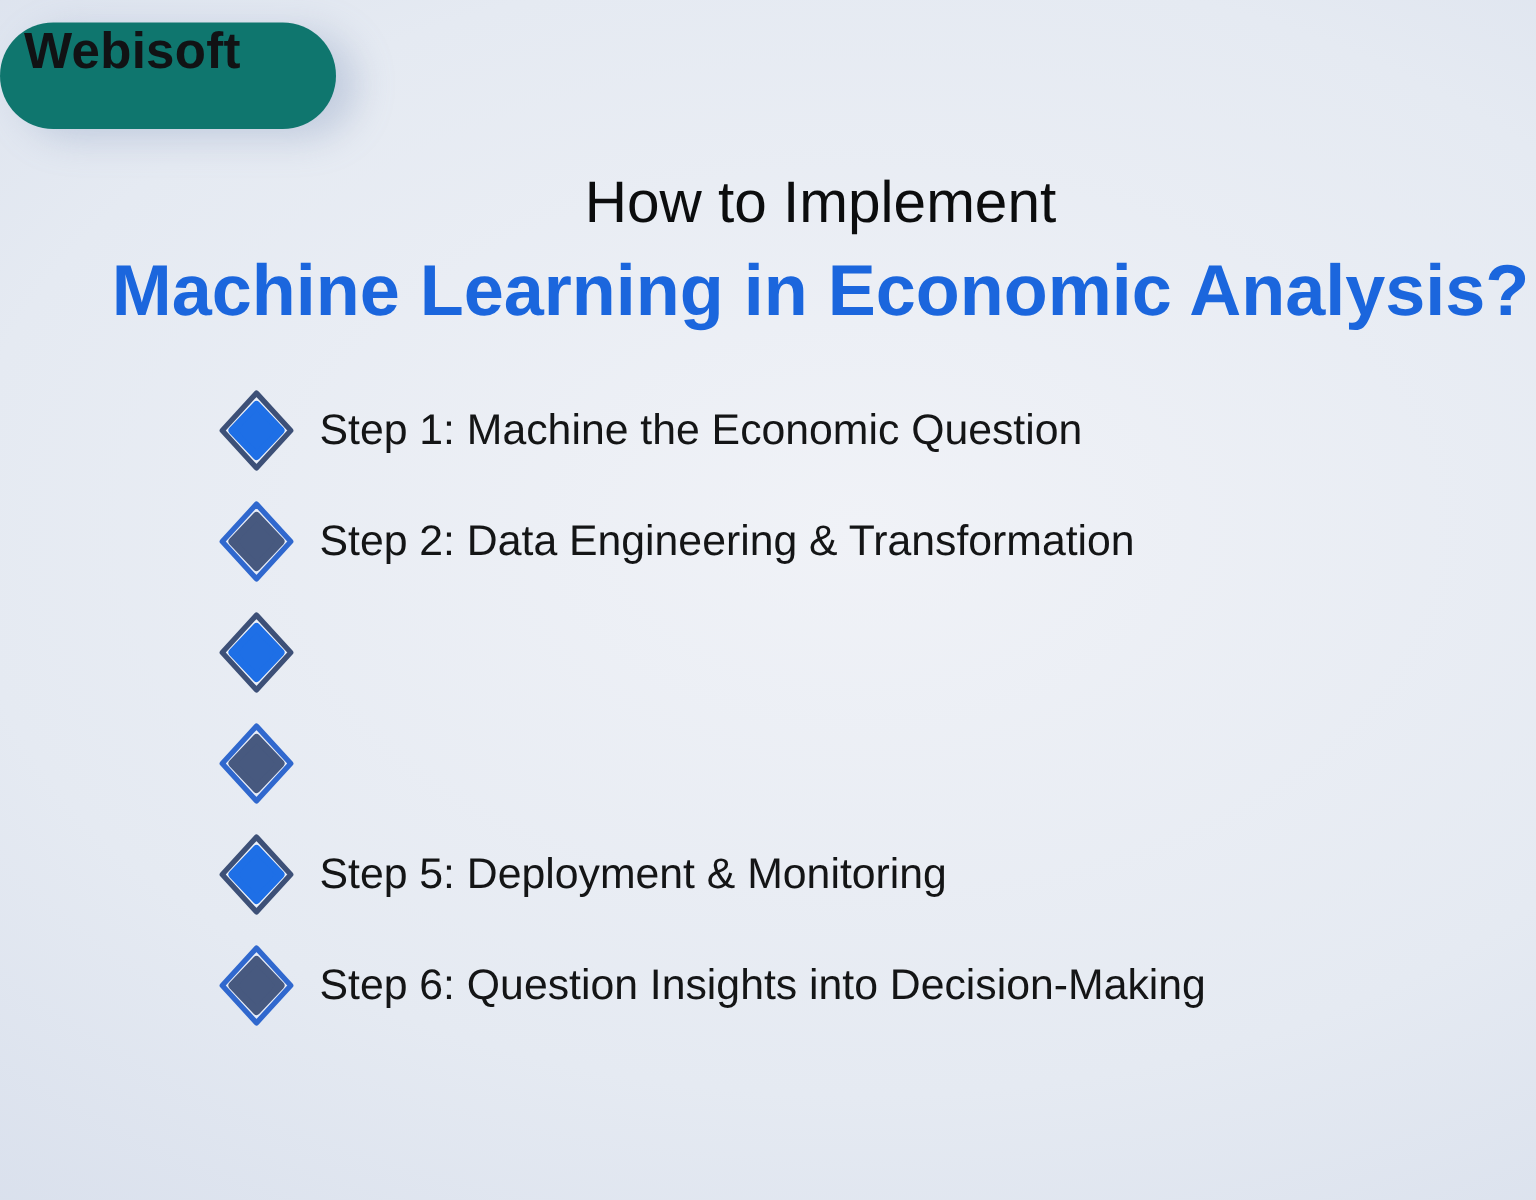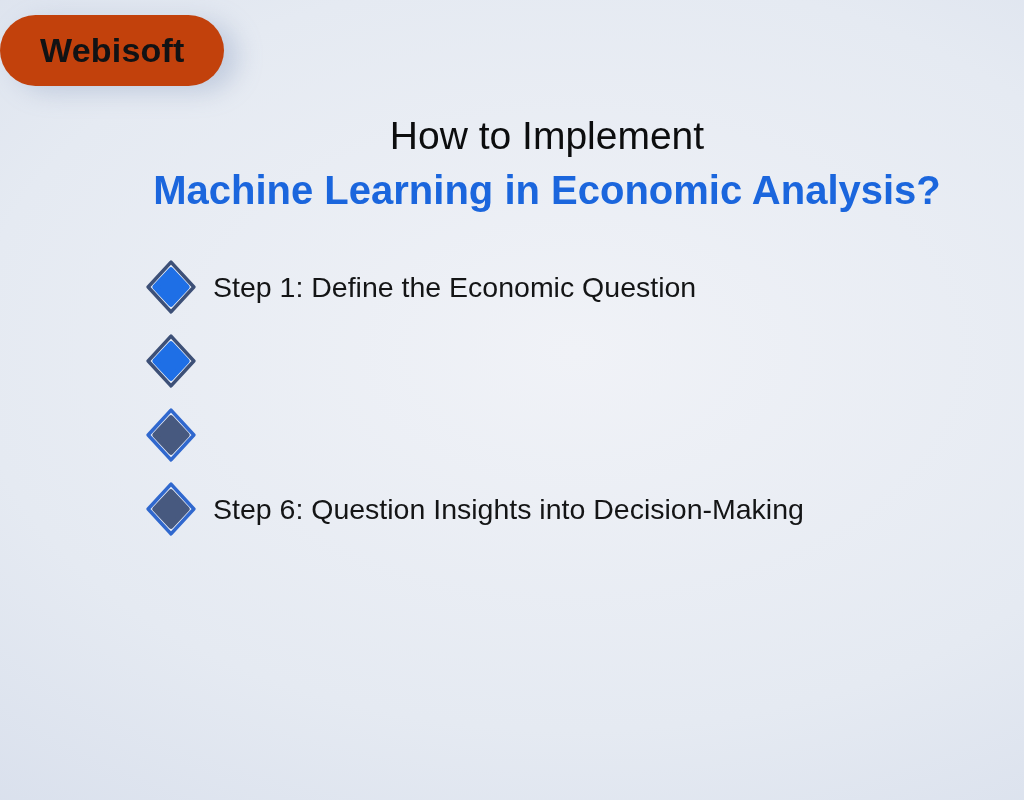--- a/index.html
+++ b/index.html
@@ -8,24 +8,24 @@
     position: relative;
     font-family: "Liberation Sans", "DejaVu Sans", sans-serif;
     background: radial-gradient(130% 105% at 56% 44%, #f0f2f7 0%, #e5eaf2 45%, #cbd4e6 100%);
   }
 
   
   .logo-badge {
     position: absolute;
     left: 0; top: 15px;
     width: 224px; height: 71px;
-    background: #c2410c;
+    background: #0f766e;
     border-radius: 36px;
-    display: flex; align-items: center;
-    padding-left: 40px;
+    display: flex; align-items: flex-start;
+    padding-left: 16px;
     box-shadow: 14px 6px 24px rgba(128, 148, 186, 0.35);
   }
   .logo-badge .logo-text {
     font-size: 34px;
     font-weight: 700;
     color: #111214;
     letter-spacing: 0.2px;
   }
 
   
@@ -36,21 +36,21 @@
     padding-left: 70px;
     text-align: center;
   }
   .title-line1 {
     font-size: 39px;
     font-weight: 400;
     color: #0c0d0e;
     line-height: 1.25;
   }
   .title-line2 {
-    font-size: 40px;
+    font-size: 48px;
     font-weight: 700;
     color: #1b66dd;
     line-height: 1.25;
     margin-top: 4px;
     text-align: center;
   }
 
   
   .steps-list {
     position: absolute;
@@ -85,38 +85,52 @@
   <div class="title-line1">How to Implement</div>
   <div class="title-line2">Machine Learning in Economic Analysis?</div>
 </div>
 
 <div class="steps-list">
   <div class="step-row blue">
     <svg class="step-icon" viewBox="0 0 48 52" width="50" height="54" aria-hidden="true">
       <path class="outer" d="M24 2 L46 26 L24 50 L2 26 Z" stroke-width="3.4" stroke-linejoin="round"></path>
       <path class="inner" d="M24 9.5 L39.5 26 L24 42.5 L8.5 26 Z" stroke-width="5" stroke-linejoin="round"></path>
     </svg>
-    <span class="step-label">Step 1: Define the Economic Question</span>
+    <span class="step-label">Step 1: Machine the Economic Question</span>
   </div>
 
+  <div class="step-row slate">
+    <svg class="step-icon" viewBox="0 0 48 52" width="50" height="54" aria-hidden="true">
+      <path class="outer" d="M24 2 L46 26 L24 50 L2 26 Z" stroke-width="3.4" stroke-linejoin="round"></path>
+      <path class="inner" d="M24 9.5 L39.5 26 L24 42.5 L8.5 26 Z" stroke-width="5" stroke-linejoin="round"></path>
+    </svg>
+    <span class="step-label">Step 2: Data Engineering &amp; Transformation</span>
+  </div>
 
   <div class="step-row blue">
     <svg class="step-icon" viewBox="0 0 48 52" width="50" height="54" aria-hidden="true">
       <path class="outer" d="M24 2 L46 26 L24 50 L2 26 Z" stroke-width="3.4" stroke-linejoin="round"></path>
       <path class="inner" d="M24 9.5 L39.5 26 L24 42.5 L8.5 26 Z" stroke-width="5" stroke-linejoin="round"></path>
     </svg>
   </div>
 
   <div class="step-row slate">
     <svg class="step-icon" viewBox="0 0 48 52" width="50" height="54" aria-hidden="true">
       <path class="outer" d="M24 2 L46 26 L24 50 L2 26 Z" stroke-width="3.4" stroke-linejoin="round"></path>
       <path class="inner" d="M24 9.5 L39.5 26 L24 42.5 L8.5 26 Z" stroke-width="5" stroke-linejoin="round"></path>
     </svg>
   </div>
 
+  <div class="step-row blue">
+    <svg class="step-icon" viewBox="0 0 48 52" width="50" height="54" aria-hidden="true">
+      <path class="outer" d="M24 2 L46 26 L24 50 L2 26 Z" stroke-width="3.4" stroke-linejoin="round"></path>
+      <path class="inner" d="M24 9.5 L39.5 26 L24 42.5 L8.5 26 Z" stroke-width="5" stroke-linejoin="round"></path>
+    </svg>
+    <span class="step-label">Step 5: Deployment &amp; Monitoring</span>
+  </div>
 
   <div class="step-row slate">
     <svg class="step-icon" viewBox="0 0 48 52" width="50" height="54" aria-hidden="true">
       <path class="outer" d="M24 2 L46 26 L24 50 L2 26 Z" stroke-width="3.4" stroke-linejoin="round"></path>
       <path class="inner" d="M24 9.5 L39.5 26 L24 42.5 L8.5 26 Z" stroke-width="5" stroke-linejoin="round"></path>
     </svg>
     <span class="step-label">Step 6: Question Insights into Decision-Making</span>
   </div>
 </div>
 

